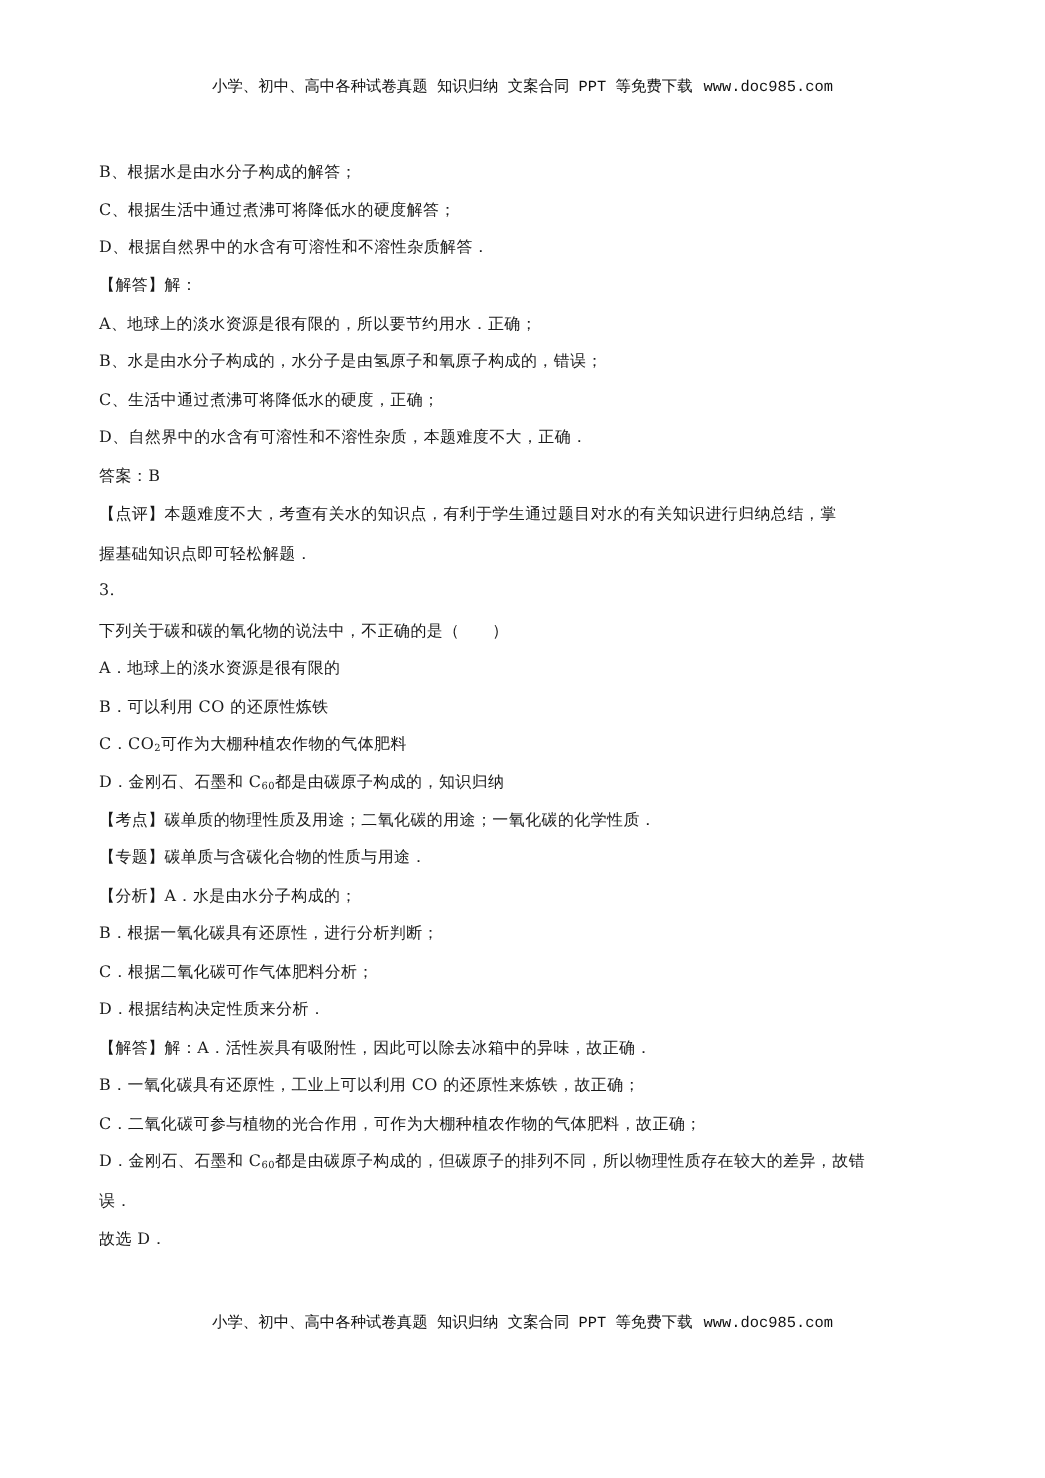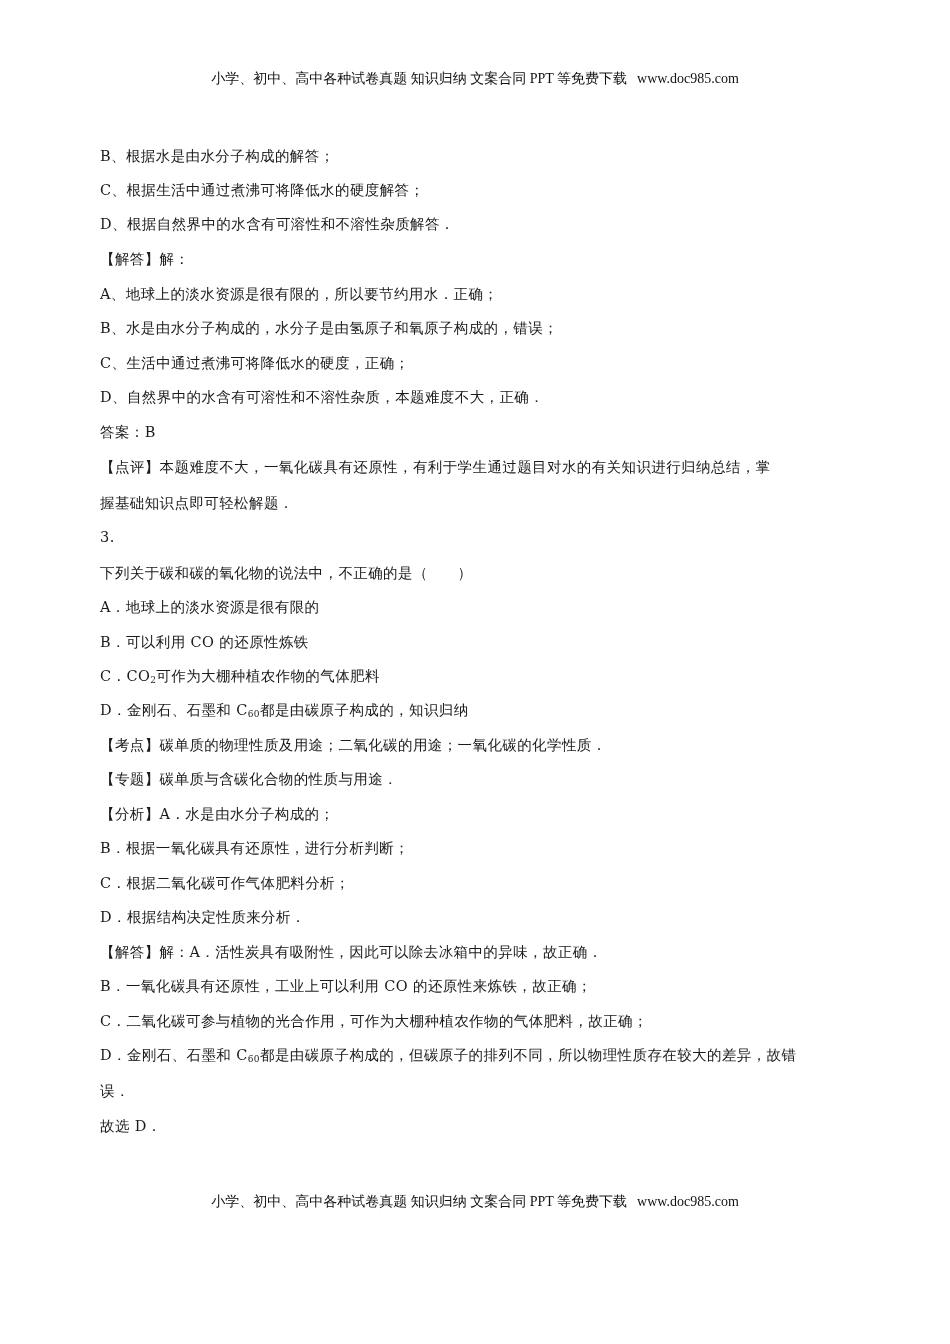--- a/index.html
+++ b/index.html
@@ -1,42 +1,42 @@
 <!DOCTYPE html>
 <html><head>
   <meta charset="utf-8">
   <style>
     html, body { margin: 0; padding: 0; background: #ffffff; }
     body { width: 950px; height: 1344px; position: relative; overflow: hidden;
            font-family: "DejaVu Serif", "Liberation Serif", serif; color: #1a1a1a; }
     .hdr, .ftr { position: absolute; left: 0; width: 950px; text-align: center;
-                 font-family: Liberation Serif, serif; font-size: 14px; color: #111; }
+                 font-family: Liberation Mono, monospace; font-size: 14px; color: #111; }
     .hdr { top: 70px; }
     .ftr { top: 1193px; }
     .hdr .url, .ftr .url { margin-left: 10px; }
-    .line { position: absolute; left: 100px; font-size: 14.5px; white-space: nowrap; letter-spacing: 0.4px; }
+    .line { position: absolute; left: 90px; font-size: 14.5px; white-space: nowrap; letter-spacing: 0.4px; }
     sub { font-size: 9px; vertical-align: -2px; line-height: 0; }
   </style>
 </head>
 <body>
 
 <div class="hdr">
   <span>小学、初中、高中各种试卷真题 知识归纳 文案合同 PPT 等免费下载</span><span class="url">www.doc985.com</span>
 </div>
 
 <div class="line" style="top:147px">B、根据水是由水分子构成的解答；</div>
 <div class="line" style="top:181px">C、根据生活中通过煮沸可将降低水的硬度解答；</div>
 <div class="line" style="top:215px">D、根据自然界中的水含有可溶性和不溶性杂质解答．</div>
 <div class="line" style="top:250px">【解答】解：</div>
 <div class="line" style="top:285px">A、地球上的淡水资源是很有限的，所以要节约用水．正确；</div>
 <div class="line" style="top:319px">B、水是由水分子构成的，水分子是由氢原子和氧原子构成的，错误；</div>
 <div class="line" style="top:354px">C、生活中通过煮沸可将降低水的硬度，正确；</div>
 <div class="line" style="top:388px">D、自然界中的水含有可溶性和不溶性杂质，本题难度不大，正确．</div>
 <div class="line" style="top:423px">答案：B</div>
-<div class="line" style="top:458px">【点评】本题难度不大，一氧化碳具有还原性，有利于学生通过题目对水的有关知识进行归纳总结，掌</div>
+<div class="line" style="top:458px">【点评】本题难度不大，考查有关水的知识点，有利于学生通过题目对水的有关知识进行归纳总结，掌</div>
 <div class="line" style="top:494px">握基础知识点即可轻松解题．</div>
 <div class="line" style="top:529px">3.</div>
 <div class="line" style="top:564px">下列关于碳和碳的氧化物的说法中，不正确的是（　　）</div>
 <div class="line" style="top:598px">A．地球上的淡水资源是很有限的</div>
 <div class="line" style="top:633px">B．可以利用 CO 的还原性炼铁</div>
 <div class="line" style="top:667px">
   <span>C．CO</span><sub>2</sub><span>可作为大棚种植农作物的气体肥料</span>
 </div>
 <div class="line" style="top:701px">
   <span>D．金刚石、石墨和 C</span><sub>60</sub><span>都是由碳原子构成的，知识归纳</span>

